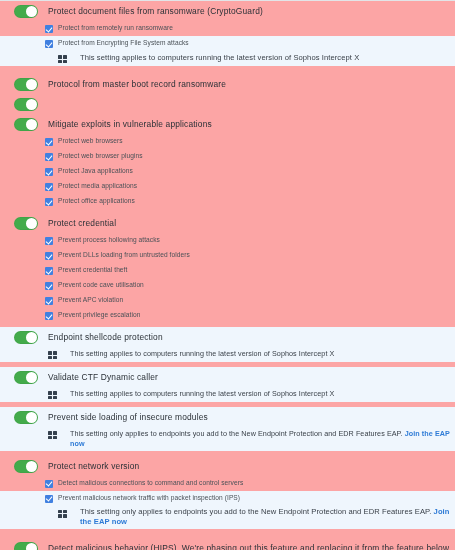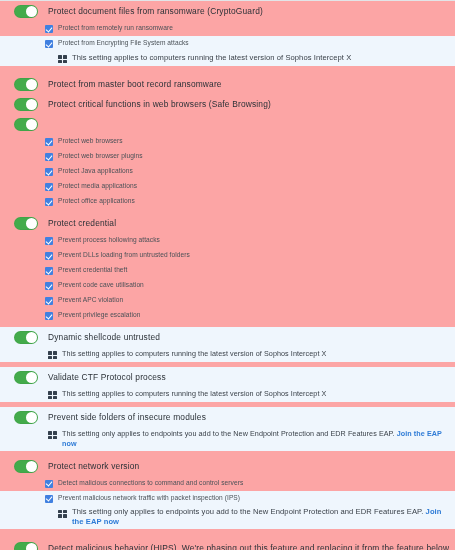--- a/index.html
+++ b/index.html
@@ -36,21 +36,21 @@
     box-sizing: border-box;
     display: flex;
     align-items: flex-start;
   }
   .row.band { background: #eff6fd; }
   .row.plain { background: #fca5a5; }
 
   
   .row.toggle-row   { min-height: 19px; padding: 3px 0 3px 0; }
   .row.check-row    { min-height: 15px; padding: 1px 0 1px 0; }
-  .row.info-row     { min-height: 15px; padding: 1px 0 2px 0; }
+  .row.info-row     { min-height: 15px; padding: 1px 0 2px 0; gap: 8px; }
   .row.spacer       { height: 7px; }
 
   
   .toggle {
     flex: 0 0 auto;
     position: relative;
     width: 24px; height: 13px;
     margin-left: 14px;
     margin-top: 1px;
     border-radius: 7px;
@@ -165,32 +165,32 @@
           <i></i>
           <i></i>
         </div>
         <div class="label-info big">This setting applies to computers running the latest version of Sophos Intercept X</div>
       </div>
       <div class="row spacer plain" style="height: 8px;"></div>
       <div class="row plain toggle-row">
         <div class="toggle">
           <div class="knob"></div>
         </div>
-        <div class="label-main">Protect from master boot record ransomware</div>
-      </div>
-      <div class="row plain toggle-row">
-        <div class="toggle">
-          <div class="knob"></div>
-        </div>
-        <div class="label-main">Protect critical functions in web browsers (Safe Browsing)</div>
-      </div>
-      <div class="row plain toggle-row">
-        <div class="toggle">
-          <div class="knob"></div>
-        </div>
+        <div class="label-main">Protocol from master boot record ransomware</div>
+      </div>
+      <div class="row plain toggle-row">
+        <div class="toggle">
+          <div class="knob"></div>
+        </div>
+      </div>
+      <div class="row plain toggle-row">
+        <div class="toggle">
+          <div class="knob"></div>
+        </div>
+        <div class="label-main">Mitigate exploits in vulnerable applications</div>
       </div>
       <div class="row plain check-row">
         <div class="checkbox"></div>
         <div class="label-sub">Protect web browsers</div>
       </div>
       <div class="row plain check-row">
         <div class="checkbox"></div>
         <div class="label-sub">Protect web browser plugins</div>
       </div>
       <div class="row plain check-row">
@@ -234,53 +234,53 @@
       </div>
       <div class="row plain check-row">
         <div class="checkbox"></div>
         <div class="label-sub">Prevent privilege escalation</div>
       </div>
       <div class="row spacer plain" style="height: 4px;"></div>
       <div class="row band toggle-row">
         <div class="toggle">
           <div class="knob"></div>
         </div>
-        <div class="label-main">Dynamic shellcode untrusted</div>
+        <div class="label-main">Endpoint shellcode protection</div>
       </div>
       <div class="row band info-row">
         <div class="win-icon indent-1">
           <i></i>
           <i></i>
           <i></i>
           <i></i>
         </div>
         <div class="label-info">This setting applies to computers running the latest version of Sophos Intercept X</div>
       </div>
       <div class="row spacer plain" style="height: 5px;"></div>
       <div class="row band toggle-row">
         <div class="toggle">
           <div class="knob"></div>
         </div>
-        <div class="label-main">Validate CTF Protocol process</div>
+        <div class="label-main">Validate CTF Dynamic caller</div>
       </div>
       <div class="row band info-row">
         <div class="win-icon indent-1">
           <i></i>
           <i></i>
           <i></i>
           <i></i>
         </div>
         <div class="label-info">This setting applies to computers running the latest version of Sophos Intercept X</div>
       </div>
       <div class="row spacer plain" style="height: 5px;"></div>
       <div class="row band toggle-row">
         <div class="toggle">
           <div class="knob"></div>
         </div>
-        <div class="label-main">Prevent side folders of insecure modules</div>
+        <div class="label-main">Prevent side loading of insecure modules</div>
       </div>
       <div class="row band info-row">
         <div class="win-icon indent-1">
           <i></i>
           <i></i>
           <i></i>
           <i></i>
         </div>
         <div class="label-info">This setting only applies to endpoints you add to the New Endpoint Protection and EDR Features EAP. <span class="eap-link">Join the EAP now</span></div>
       </div>

